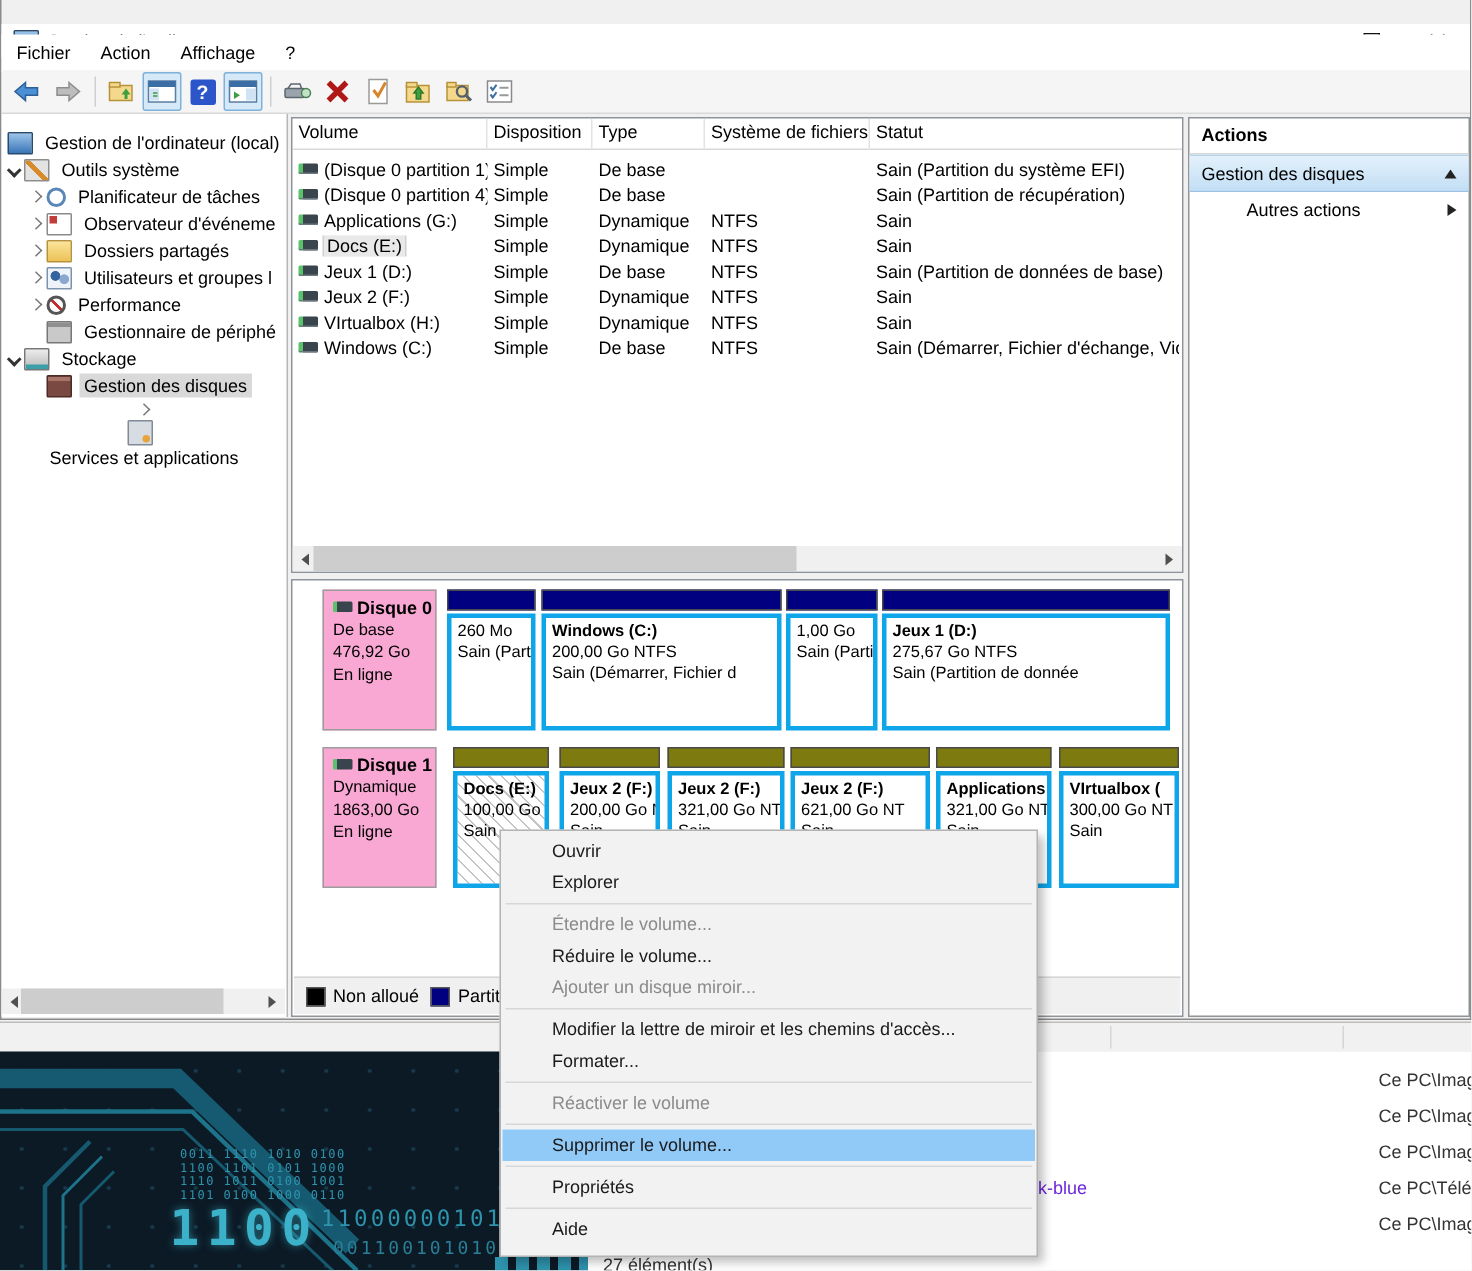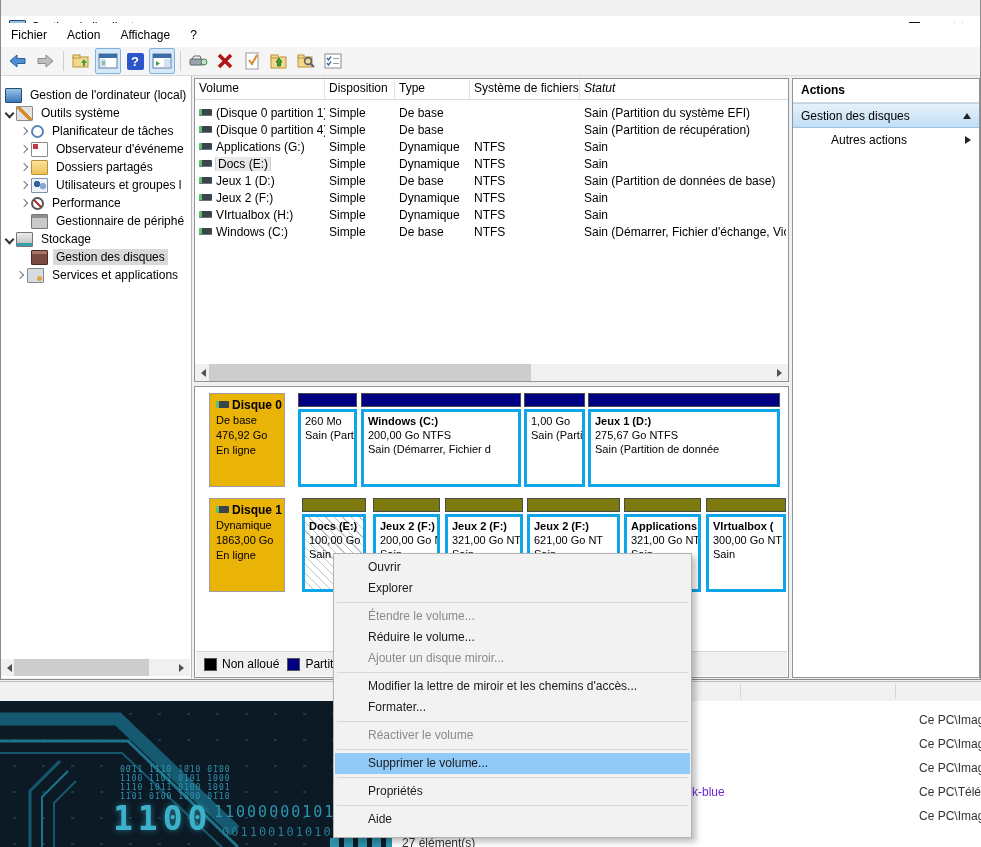--- a/index.html
+++ b/index.html
@@ -77,21 +77,21 @@
   .vhead{display:flex;height:20px;border-bottom:1px solid #d9d9d9;font-size:12px;color:#000;}
   .vhead > div{padding:2px 4px;border-right:1px solid #e3e3e3;box-sizing:border-box;white-space:nowrap;overflow:hidden;}
   .vrow{display:flex;height:17px;font-size:12px;align-items:center;white-space:nowrap;}
   .vrow > div{padding:0 4px;box-sizing:border-box;overflow:hidden;flex-shrink:0;}
   .c1{width:130px;} .c2{width:70px;} .c3{width:75px;} .c4{width:110px;} .c5{width:206px;}
   .vicon{display:inline-block;width:13px;height:7px;background:linear-gradient(90deg,#59c26b 0 3px,#39444c 3px);border-radius:1px;margin-right:4px;vertical-align:1px;box-shadow:0 -1px 0 #6b7780 inset;}
   .volsel{background:#e9e9e9;outline:1px solid #d0d0d0;padding:0 2px;}
 
   
   #disk-pane{left:193px;top:386px;width:595px;height:292px;background:#fff;border:1px solid #8f9499;box-sizing:border-box;overflow:hidden;}
-  .dlabel{position:absolute;left:14px;width:76px;background:#eab308;border:1px solid #9d9d9d;box-sizing:border-box;padding:4px 6px;font-size:11px;line-height:15px;}
+  .dlabel{position:absolute;left:20px;width:76px;background:#f9a8d4;border:1px solid #9d9d9d;box-sizing:border-box;padding:4px 6px;font-size:11px;line-height:15px;}
   .dname{font-size:12px;font-weight:bold;white-space:nowrap;}
   .dicon{display:inline-block;width:13px;height:7px;background:linear-gradient(90deg,#59c26b 0 3px,#39444c 3px);border-radius:1px;margin-right:3px;vertical-align:1px;}
   .part{position:absolute;}
   .pbar{position:absolute;left:0;right:0;top:0;height:12px;border:1px solid #4a4a4a;}
   .bar-basic{background:#000080;}
   .bar-dyn{background:#7d7b10;}
   .pbody{position:absolute;left:0;right:0;top:16px;bottom:0;background:#fff;border:3px solid #0ea5e9;padding:2px 4px;font-size:11px;line-height:14px;overflow:hidden;white-space:nowrap;}
   .pbody.hatch{background:repeating-linear-gradient(45deg,#ffffff 0 5px,#c4c4c4 5px 6px);}
   .pname{font-weight:bold;}
   #legend{position:absolute;left:1px;right:1px;bottom:1px;height:24px;background:#f0f0f0;border-top:1px solid #d5d5d5;display:flex;align-items:center;font-size:12px;}
@@ -321,21 +321,21 @@
               <span class="chev-d"></span>
             </span>
           <span class="ticon i-storage"></span>
           <span class="tlabel">Stockage</span>
         </div>
         <div class="trow" style="padding-left:16px;">
           <span class="chevslot"></span>
           <span class="ticon i-diskmgmt"></span>
           <span class="tlabel sel">Gestion des disques</span>
         </div>
-        <div class="trow" style="padding-left:12px;">
+        <div class="trow" style="padding-left:0;flex-direction:column;">
           <span class="chevslot">
               <span class="chev-r"></span>
             </span>
           <span class="ticon i-services"></span>
           <span class="tlabel">Services et applications</span>
         </div>
       </div>
       <div class="hscroll" style="left:0;bottom:2px;width:189px;">
         <span class="sarrow">
             <span class="tri-l"></span>
@@ -346,21 +346,21 @@
           </span>
       </div>
     </div>
 
     <div class="abs" id="vol-pane">
       <div class="vhead">
         <div class="c1">Volume</div>
         <div class="c2">Disposition</div>
         <div class="c3">Type</div>
         <div class="c4">Système de fichiers</div>
-        <div class="c5" style="border-right:none;font-style:italic;">Statut</div>
+        <div class="c5" style="border-right:none;">Statut</div>
       </div>
       <div style="padding-top:4px;">
         <div class="vrow">
           <div class="c1"><span class="vicon"></span><span>(Disque 0 partition 1)</span></div>
           <div class="c2">Simple</div>
             <div class="c3">De base</div>
           <div class="c4"></div>
             <div class="c5">Sain (Partition du système EFI)</div>
         </div>
         <div class="vrow">

